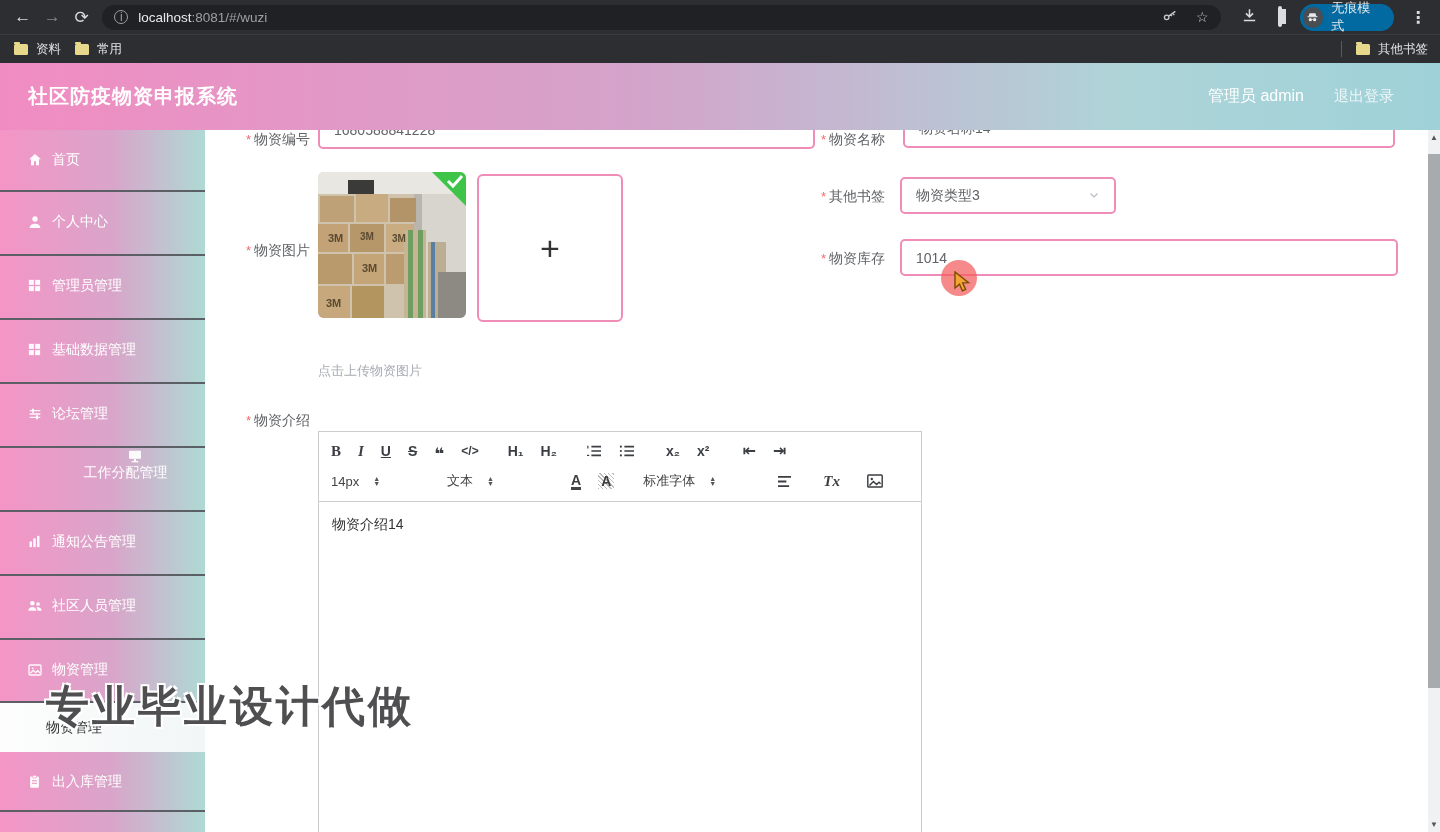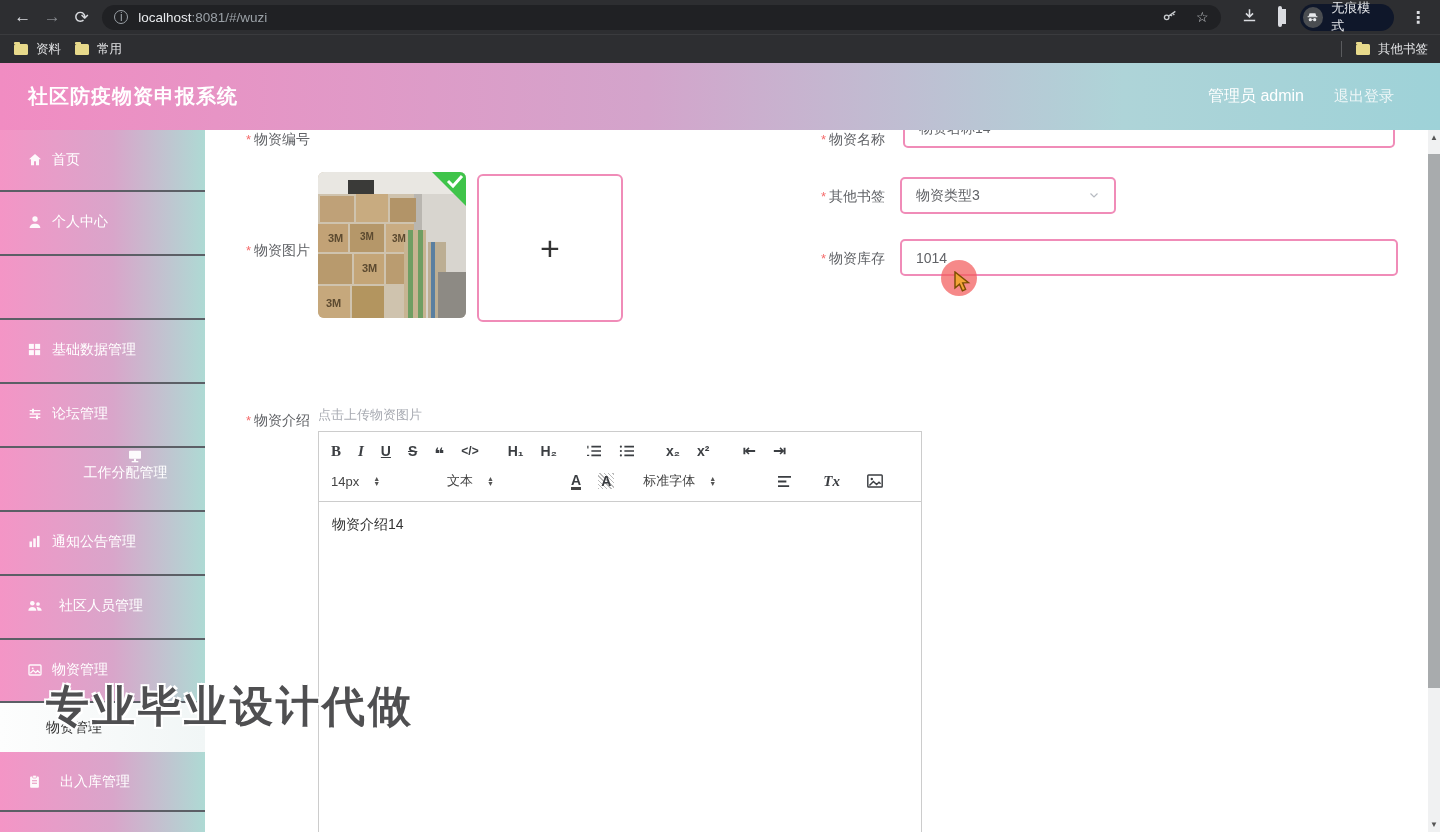--- a/index.html
+++ b/index.html
@@ -12,21 +12,21 @@
   .nav-btn.dim { color:#84878b; }
   .addr-bar { height:25px; width:1140px; margin-left:6px; background:#202124; border-radius:13px; display:flex; align-items:center; padding:0 12px; }
   .addr-info { color:#9aa0a6; font-size:12px; border:1px solid #9aa0a6; border-radius:50%; width:14px; height:14px; line-height:13px; text-align:center; margin-right:10px; flex:0 0 auto; }
   .addr-url { font-size:13.5px; color:#e8eaed; white-space:nowrap; }
   .addr-url .rest { color:#9aa0a6; }
   .addr-spacer { flex:1; }
   .addr-icon { color:#c7cacd; font-size:14px; margin-left:18px; }
   .tb-icon { color:#dadce0; margin-left:20px; display:inline-block; }
   .split-icon { width:15px; height:15px; border:2px solid #dadce0; border-radius:2px; position:relative; }
   .split-icon::after { content:""; position:absolute; left:1px; top:1px; bottom:1px; width:5px; background:#dadce0; }
-  .incog-pill { margin-left:18px; height:27px; background:#0f172a; border-radius:14px; display:flex; align-items:center; padding:0 12px 0 3px; }
+  .incog-pill { margin-left:18px; height:27px; background:#0369a1; border-radius:14px; display:flex; align-items:center; padding:0 12px 0 3px; }
   .incog-circle { width:21px; height:21px; border-radius:50%; background:#4a4d51; display:flex; align-items:center; justify-content:center; margin-right:8px; }
   .incog-label { color:#e8eaed; font-size:13px; }
   .menu-dots { color:#dadce0; font-size:16px; margin-left:16px; margin-right:14px; font-weight:bold; }
 
   .bookmarks-bar { position:absolute; left:0; top:34px; width:1440px; height:29px; background:#2d2e31; border-top:1px solid #3a3b3e; display:flex; align-items:center; z-index:90; }
   .bm-item { display:flex; align-items:center; margin-left:14px; cursor:pointer; }
   .bm-folder { width:14px; height:11px; background:#e7d98b; border-radius:1.5px; position:relative; margin-right:8px; }
   .bm-folder::before { content:""; position:absolute; top:-2px; left:0; width:6px; height:2px; background:#e7d98b; border-radius:1px 1px 0 0; }
   .bm-label { color:#e2e3e5; font-size:12.5px; }
   .bm-right { margin-left:auto; display:flex; align-items:center; margin-right:12px; }
@@ -50,21 +50,21 @@
   .sub-item .s-label { color:#333; font-size:14px; margin-left:46px; }
 
   
   .main { position:absolute; left:205px; top:130px; width:1223px; height:702px; background:#fff; overflow:hidden; z-index:20; }
   .f-label { position:absolute; font-size:14px; color:#606266; text-align:right; }
   .f-label .req { color:#f56c6c; margin-right:3px; font-size:13px; }
   .f-input { position:absolute; background:#fff; border:2px solid #f08cb8; border-radius:5px; font-size:14px; color:#606266; padding:0 14px; display:flex; align-items:center; }
   .photo { position:absolute; left:113px; top:42px; width:148px; height:146px; border-radius:6px; overflow:hidden; }
   .upload-box { position:absolute; left:272px; top:44px; width:146px; height:148px; border:2px solid #f08cb8; border-radius:6px; background:#fff; display:flex; align-items:center; justify-content:center; cursor:pointer; }
   .plus { font-size:34px; color:#333; font-weight:300; line-height:1; }
-  .upload-hint { position:absolute; left:113px; top:232px; font-size:13px; color:#a8abb2; cursor:pointer;margin-top:44px; }
+  .upload-hint { position:absolute; left:113px; top:232px; font-size:13px; color:#a8abb2; cursor:pointer; }
   .select-chevron { margin-left:auto; color:#b6bac1; font-size:11px; }
 
   
   .editor { position:absolute; left:113px; top:301px; width:604px; height:560px; border:1px solid #ccc; background:#fff; }
   .ed-toolbar { border-bottom:1px solid #ccc; padding:6px 12px 7px; }
   .ed-row { display:flex; align-items:center; height:26px; }
   .ed-btn { color:#3b3e42; font-size:14px; font-weight:bold; margin-right:17px; cursor:pointer; line-height:1; }
   .ed-btn.serif { font-family:"Liberation Serif",serif; font-size:15px; }
   .ed-btn.it { font-style:italic; }
   .ed-btn.un { text-decoration:underline; }
@@ -169,20 +169,32 @@
           <circle cx="12" cy="7.5" r="4"></circle>
           <path d="M4 21c0-4.5 3.8-6.5 8-6.5s8 2 8 6.5z"></path>
         </svg></span>
     <span class="s-label">个人中心</span>
     <span class="s-chevron"><svg width="11" height="11" viewBox="0 0 24 24" fill="none" stroke="#fff" stroke-width="2.5">
           <path d="M5 9l7 7 7-7"></path>
         </svg></span>
   </div>
   <div class="side-divider" style="top:124px;"></div>
 
+  <div class="side-item" style="top:126px;">
+    <span class="s-icon"><svg width="15" height="15" viewBox="0 0 24 24" fill="#fff">
+          <rect x="3" y="3" width="8" height="8"></rect>
+          <rect x="13" y="3" width="8" height="8"></rect>
+          <rect x="3" y="13" width="8" height="8"></rect>
+          <rect x="13" y="13" width="8" height="8"></rect>
+        </svg></span>
+    <span class="s-label">管理员管理</span>
+    <span class="s-chevron"><svg width="11" height="11" viewBox="0 0 24 24" fill="none" stroke="#fff" stroke-width="2.5">
+          <path d="M5 9l7 7 7-7"></path>
+        </svg></span>
+  </div>
   <div class="side-divider" style="top:188px;"></div>
 
   <div class="side-item" style="top:190px;">
     <span class="s-icon"><svg width="15" height="15" viewBox="0 0 24 24" fill="#fff">
           <rect x="3" y="3" width="8" height="8"></rect>
           <rect x="13" y="3" width="8" height="8"></rect>
           <rect x="3" y="13" width="8" height="8"></rect>
           <rect x="13" y="13" width="8" height="8"></rect>
         </svg></span>
     <span class="s-label">基础数据管理</span>
@@ -223,21 +235,21 @@
           <rect x="10" y="7" width="4" height="14"></rect>
           <rect x="16" y="3" width="4" height="18"></rect>
         </svg></span>
     <span class="s-label">通知公告管理</span>
     <span class="s-chevron"><svg width="11" height="11" viewBox="0 0 24 24" fill="none" stroke="#fff" stroke-width="2.5">
           <path d="M5 9l7 7 7-7"></path>
         </svg></span>
   </div>
   <div class="side-divider" style="top:444px;"></div>
 
-  <div class="side-item" style="top:446px;gap:7px;">
+  <div class="side-item" style="top:446px;">
     <span class="s-icon"><svg width="16" height="16" viewBox="0 0 24 24" fill="#fff">
           <circle cx="8" cy="8" r="3.4"></circle>
           <circle cx="16.5" cy="9" r="2.8"></circle>
           <path d="M2 19c0-3.6 2.8-5.4 6-5.4s6 1.8 6 5.4z"></path>
           <path d="M14.5 13.6c3 .1 7.5 1.4 7.5 5.4h-6"></path>
         </svg></span>
     <span class="s-label">社区人员管理</span>
     <span class="s-chevron"><svg width="11" height="11" viewBox="0 0 24 24" fill="none" stroke="#fff" stroke-width="2.5">
           <path d="M5 9l7 7 7-7"></path>
         </svg></span>
@@ -254,38 +266,39 @@
     <span class="s-chevron"><svg width="11" height="11" viewBox="0 0 24 24" fill="none" stroke="#fff" stroke-width="2.5">
           <path d="M5 9l7 7 7-7"></path>
         </svg></span>
   </div>
   <div class="side-divider" style="top:571px;"></div>
 
   <div class="sub-item">
     <span class="s-label">物资管理</span>
   </div>
 
-  <div class="side-item" style="top:622px;gap:8px;">
+  <div class="side-item" style="top:622px;">
     <span class="s-icon"><svg width="15" height="15" viewBox="0 0 24 24" fill="#fff">
           <rect x="5" y="4" width="14" height="18" rx="1.5"></rect>
           <rect x="9" y="2" width="6" height="4.5" rx="1" fill="#fff" stroke="#e791bd" stroke-width="1"></rect>
           <rect x="8" y="10" width="8" height="1.6" fill="#e791bd"></rect>
           <rect x="8" y="14" width="8" height="1.6" fill="#e791bd"></rect>
         </svg></span>
     <span class="s-label">出入库管理</span>
     <span class="s-chevron"><svg width="11" height="11" viewBox="0 0 24 24" fill="none" stroke="#fff" stroke-width="2.5">
           <path d="M5 9l7 7 7-7"></path>
         </svg></span>
   </div>
   <div class="side-divider" style="top:680px;"></div>
 </div>
 
 <div class="main">
 
   <div class="f-label" style="left:0; width:105px; top:1px;"><span class="req">*</span><span>物资编号</span></div>
+  <input class="f-input" style="left: 113px; top: -19px; width: 497px; height: 38px;" value="1680588841228">
   <div class="f-label" style="left:540px; width:140px; top:1px;"><span class="req">*</span><span>物资名称</span></div>
   <input class="f-input" style="left: 698px; top: -20px; width: 492px; height: 38px;" value="物资名称14">
 
   <div class="f-label" style="left:0; width:105px; top:112px;"><span class="req">*</span><span>物资图片</span></div>
 
   <div class="photo">
     <svg width="148" height="146" viewBox="0 0 148 146">
       <rect width="148" height="146" fill="#cfc3ae"></rect>
       <rect x="96" y="0" width="52" height="146" fill="#d8d5cf"></rect>
       <rect x="0" y="0" width="148" height="22" fill="#e9e7e2"></rect>

